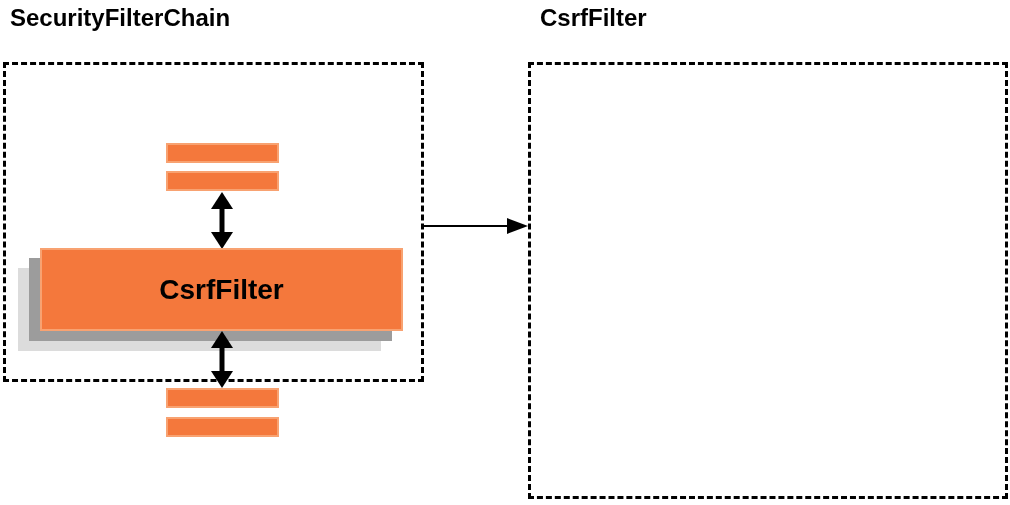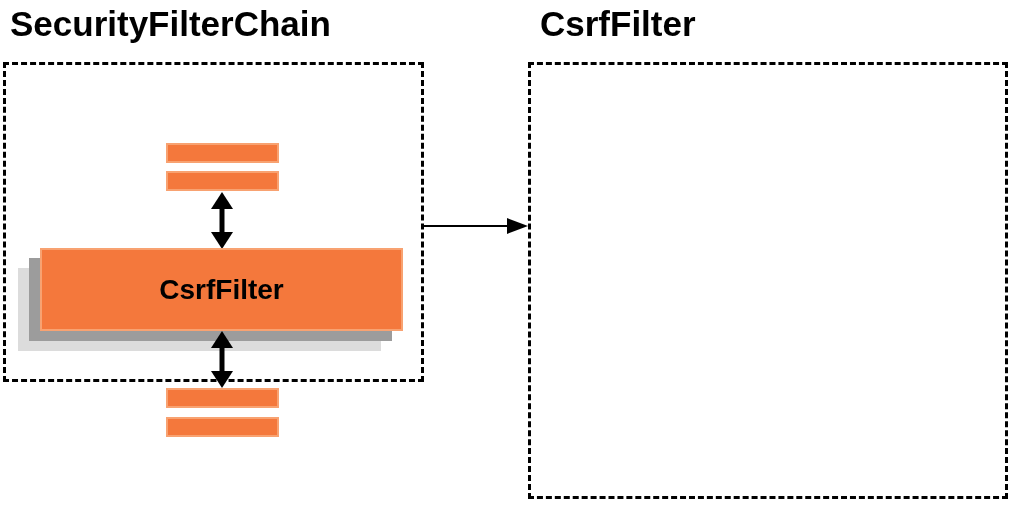--- a/index.html
+++ b/index.html
@@ -7,21 +7,21 @@
   .canvas {
     position: relative;
     width: 1010px;
     height: 505px;
     background: #ffffff;
     font-family: "Liberation Sans", "DejaVu Sans", sans-serif;
     overflow: hidden;
   }
   .panel-title {
     position: absolute;
-    font-size: 35px;
+    font-size: 24px;
     font-weight: bold;
     color: #000000;
     letter-spacing: 0px;
     white-space: nowrap;
   }
   .left-title  { left: 10px; top: 4px; }
   .right-title { left: 540px; top: 4px; }
 
   .dashed-box {
     position: absolute;

